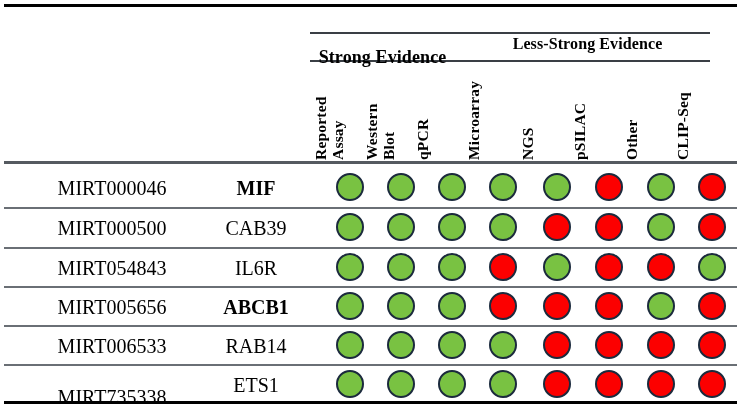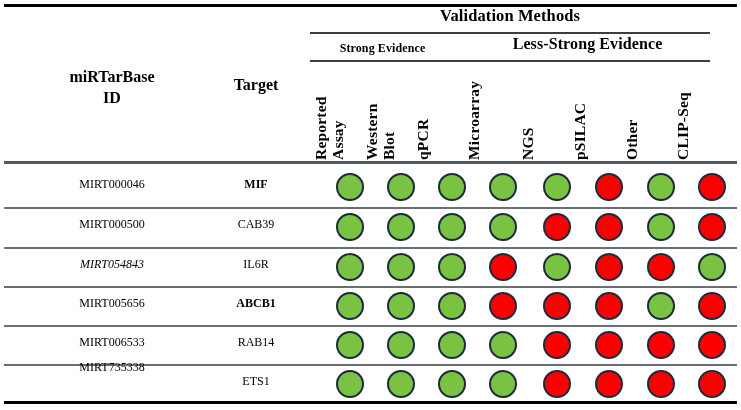--- a/index.html
+++ b/index.html
@@ -67,22 +67,22 @@
     letter-spacing: .1px;
   }
   #grp-validation {
     left: 310px;
     width: 400px;
     top: 6px;
   }
   #grp-strong {
     left: 310px;
     width: 145px;
-    top: 41px;
-    font-size: 12px;
+    top: 47px;
+    font-size: 18px;
   }
   #grp-less {
     left: 465px;
     width: 245px;
     top: 35px;
     font-size: 16px;
   }
 
   
   .col-title {
@@ -122,21 +122,21 @@
     width: 60px;
   }
   .rot-head.second {
     margin-left: 17px;
   }
 
   
   .cell-text {
     position: absolute;
     text-align: center;
-    font-size: 12px;
+    font-size: 20px;
     white-space: nowrap;
   }
 
   .dot {
     position: absolute;
     width: 28px;
     height: 28px;
     border-radius: 50%;
     border: 2px solid #1b2a3d;
     box-sizing: border-box;
@@ -149,29 +149,23 @@
 
 <div id="table-root">
 
   <div class="rule rule-top"></div>
   <div class="rule rule-headsep"></div>
   <div class="rule rule-bottom"></div>
 
   <div class="rule rule-span" id="rule-validation" style="left:310px; width:400px; top:32px;"></div>
   <div class="rule rule-span" id="rule-groups" style="left:310px; width:400px; top:60px;"></div>
 
-  <div class="grp-label" id="grp-validation">Validation Methods</div>
   <div class="grp-label" id="grp-strong">Strong Evidence</div>
   <div class="grp-label" id="grp-less">Less-Strong Evidence</div>
 
-  <div class="col-title" id="col-mirtarbase">
-    <div>miRTarBase</div>
-    <div>ID</div>
-  </div>
-  <div class="col-title" id="col-target">Target</div>
 
   <div id="rot-heads">
       <div class="rot-wrap" style="left: 328px;">
         <div class="rot-head">Reported</div>
         <div class="rot-head second">Assay</div>
       </div>
       <div class="rot-wrap" style="left: 379px;">
         <div class="rot-head">Western</div>
         <div class="rot-head second">Blot</div>
       </div>
@@ -214,21 +208,21 @@
       <div class="cell-text" style="left: 8px; width: 208px; top: 217px;">MIRT000500</div>
       <div class="cell-text" style="left: 196px; width: 120px; top: 217px;">CAB39</div>
       <div class="dot green" style="left: 336px; top: 213px; background: rgb(121, 194, 66); border-color: rgb(27, 42, 61);"></div>
       <div class="dot green" style="left: 387px; top: 213px; background: rgb(121, 194, 66); border-color: rgb(27, 42, 61);"></div>
       <div class="dot green" style="left: 438px; top: 213px; background: rgb(121, 194, 66); border-color: rgb(27, 42, 61);"></div>
       <div class="dot green" style="left: 489px; top: 213px; background: rgb(121, 194, 66); border-color: rgb(27, 42, 61);"></div>
       <div class="dot red" style="left: 543px; top: 213px; background: rgb(252, 0, 0); border-color: rgb(27, 42, 61);"></div>
       <div class="dot red" style="left: 595px; top: 213px; background: rgb(252, 0, 0); border-color: rgb(27, 42, 61);"></div>
       <div class="dot green" style="left: 647px; top: 213px; background: rgb(121, 194, 66); border-color: rgb(27, 42, 61);"></div>
       <div class="dot red" style="left: 698px; top: 213px; background: rgb(252, 0, 0); border-color: rgb(27, 42, 61);"></div>
-      <div class="cell-text" style="left: 8px; width: 208px; top: 257px; font-style: italic;">MIRT054843</div>
+      <div class="cell-text" style="left: 8px; width: 208px; top: 257px;">MIRT054843</div>
       <div class="cell-text" style="left: 196px; width: 120px; top: 257px;">IL6R</div>
       <div class="dot green" style="left: 336px; top: 253px; background: rgb(121, 194, 66); border-color: rgb(27, 42, 61);"></div>
       <div class="dot green" style="left: 387px; top: 253px; background: rgb(121, 194, 66); border-color: rgb(27, 42, 61);"></div>
       <div class="dot green" style="left: 438px; top: 253px; background: rgb(121, 194, 66); border-color: rgb(27, 42, 61);"></div>
       <div class="dot red" style="left: 489px; top: 253px; background: rgb(252, 0, 0); border-color: rgb(27, 42, 61);"></div>
       <div class="dot green" style="left: 543px; top: 253px; background: rgb(121, 194, 66); border-color: rgb(27, 42, 61);"></div>
       <div class="dot red" style="left: 595px; top: 253px; background: rgb(252, 0, 0); border-color: rgb(27, 42, 61);"></div>
       <div class="dot red" style="left: 647px; top: 253px; background: rgb(252, 0, 0); border-color: rgb(27, 42, 61);"></div>
       <div class="dot green" style="left: 698px; top: 253px; background: rgb(121, 194, 66); border-color: rgb(27, 42, 61);"></div>
       <div class="cell-text" style="left: 8px; width: 208px; top: 296px;">MIRT005656</div>
@@ -244,21 +238,21 @@
       <div class="cell-text" style="left: 8px; width: 208px; top: 335px;">MIRT006533</div>
       <div class="cell-text" style="left: 196px; width: 120px; top: 335px;">RAB14</div>
       <div class="dot green" style="left: 336px; top: 331px; background: rgb(121, 194, 66); border-color: rgb(27, 42, 61);"></div>
       <div class="dot green" style="left: 387px; top: 331px; background: rgb(121, 194, 66); border-color: rgb(27, 42, 61);"></div>
       <div class="dot green" style="left: 438px; top: 331px; background: rgb(121, 194, 66); border-color: rgb(27, 42, 61);"></div>
       <div class="dot green" style="left: 489px; top: 331px; background: rgb(121, 194, 66); border-color: rgb(27, 42, 61);"></div>
       <div class="dot red" style="left: 543px; top: 331px; background: rgb(252, 0, 0); border-color: rgb(27, 42, 61);"></div>
       <div class="dot red" style="left: 595px; top: 331px; background: rgb(252, 0, 0); border-color: rgb(27, 42, 61);"></div>
       <div class="dot red" style="left: 647px; top: 331px; background: rgb(252, 0, 0); border-color: rgb(27, 42, 61);"></div>
       <div class="dot red" style="left: 698px; top: 331px; background: rgb(252, 0, 0); border-color: rgb(27, 42, 61);"></div>
-      <div class="cell-text" style="left: 8px; width: 208px; top: 360px;">MIRT735338</div>
+      <div class="cell-text" style="left: 8px; width: 208px; top: 386px;">MIRT735338</div>
       <div class="cell-text" style="left: 196px; width: 120px; top: 374px;">ETS1</div>
       <div class="dot green" style="left: 336px; top: 370px; background: rgb(121, 194, 66); border-color: rgb(27, 42, 61);"></div>
       <div class="dot green" style="left: 387px; top: 370px; background: rgb(121, 194, 66); border-color: rgb(27, 42, 61);"></div>
       <div class="dot green" style="left: 438px; top: 370px; background: rgb(121, 194, 66); border-color: rgb(27, 42, 61);"></div>
       <div class="dot green" style="left: 489px; top: 370px; background: rgb(121, 194, 66); border-color: rgb(27, 42, 61);"></div>
       <div class="dot red" style="left: 543px; top: 370px; background: rgb(252, 0, 0); border-color: rgb(27, 42, 61);"></div>
       <div class="dot red" style="left: 595px; top: 370px; background: rgb(252, 0, 0); border-color: rgb(27, 42, 61);"></div>
       <div class="dot red" style="left: 647px; top: 370px; background: rgb(252, 0, 0); border-color: rgb(27, 42, 61);"></div>
       <div class="dot red" style="left: 698px; top: 370px; background: rgb(252, 0, 0); border-color: rgb(27, 42, 61);"></div>
     </div>

